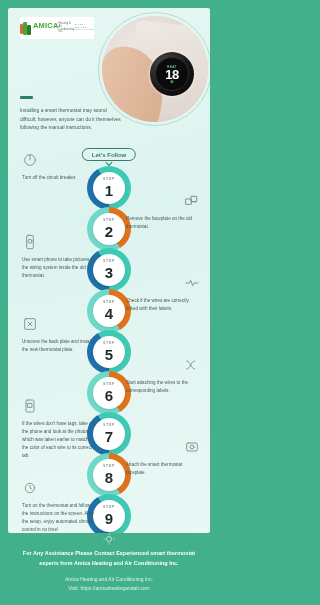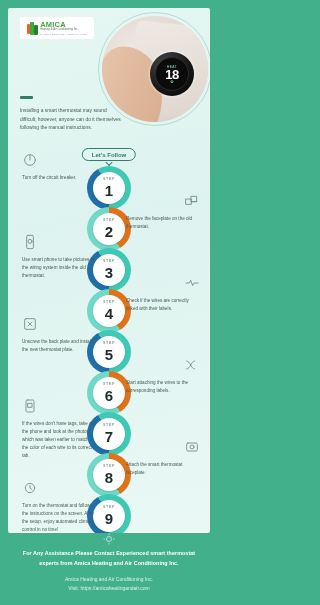--- a/index.html
+++ b/index.html
@@ -31,21 +31,21 @@
     overflow:hidden;
   }
   .logo-mark{
     width:11px;height:13px;margin-right:2px;flex:none;
     position:relative;
   }
   .logo-mark i{position:absolute;display:block;border-radius:1px;}
   .logo-mark .l1{left:0;top:2px;width:3px;height:10px;background:#e8632a;}
   .logo-mark .l2{left:3px;top:0;width:4px;height:13px;background:#3fa93c;}
   .logo-mark .l3{left:7px;top:3px;width:4px;height:10px;background:#2b7d2b;}
-  .logo-txt{display:flex;flex-direction:column;line-height:1;}
+  .logo-txt{display:flex;flex-direction:row;line-height:1;}
   .logo-name{font-size:7.5px;font-weight:bold;color:#3fa93c;letter-spacing:.2px;}
   .logo-sub{font-size:2.6px;color:#5b6b66;letter-spacing:.1px;margin-top:1px;}
   .logo-sub2{font-size:2.3px;color:#8a9a95;letter-spacing:.3px;margin-top:1px;}
 
   .headline{
     position:absolute;left:12px;top:42px;width:108px;
     font-size:14.5px;line-height:1.22;font-weight:bold;color:#2f7f68;
     letter-spacing:-.2px;
   }
   .rule{

